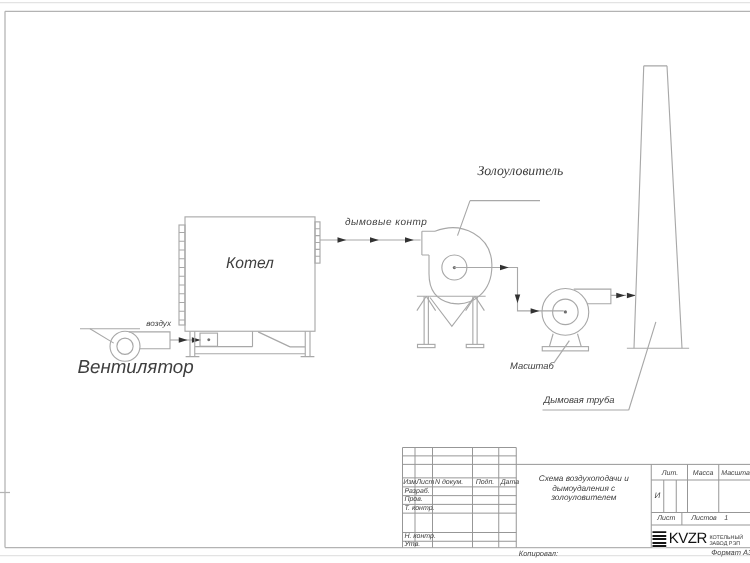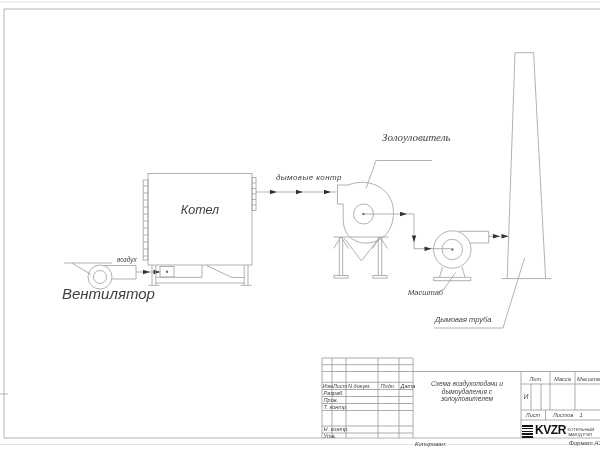--- a/index.html
+++ b/index.html
@@ -25,21 +25,21 @@
   }
   .title-box{
     position:absolute;left:413px;top:380px;width:108px;text-align:center;
     font-size:6.6px;line-height:7.6px;font-style:italic;color:#3f3f3f;
   }
   .kvzr-mark{
     position:absolute;left:522px;top:424.5px;width:11px;height:13px;
     background:repeating-linear-gradient(180deg,#151515 0,#151515 1.6px,#ffffff 1.6px,#ffffff 2.8px);
   }
   .kvzr-name{
-    position:absolute;left:535px;top:424px;font-size:12px;font-weight:bold;
+    position:absolute;left:535px;top:424px;font-size:12px;font-weight:normal;
     color:#111;letter-spacing:-0.4px;line-height:1;font-style:normal;
   }
   .kvzr-sub{
     position:absolute;left:567.5px;top:426.5px;font-size:4.3px;line-height:5px;
     color:#3a3a3a;font-style:normal;white-space:nowrap;
   }
 </style>
 </head>
 <body>
 

